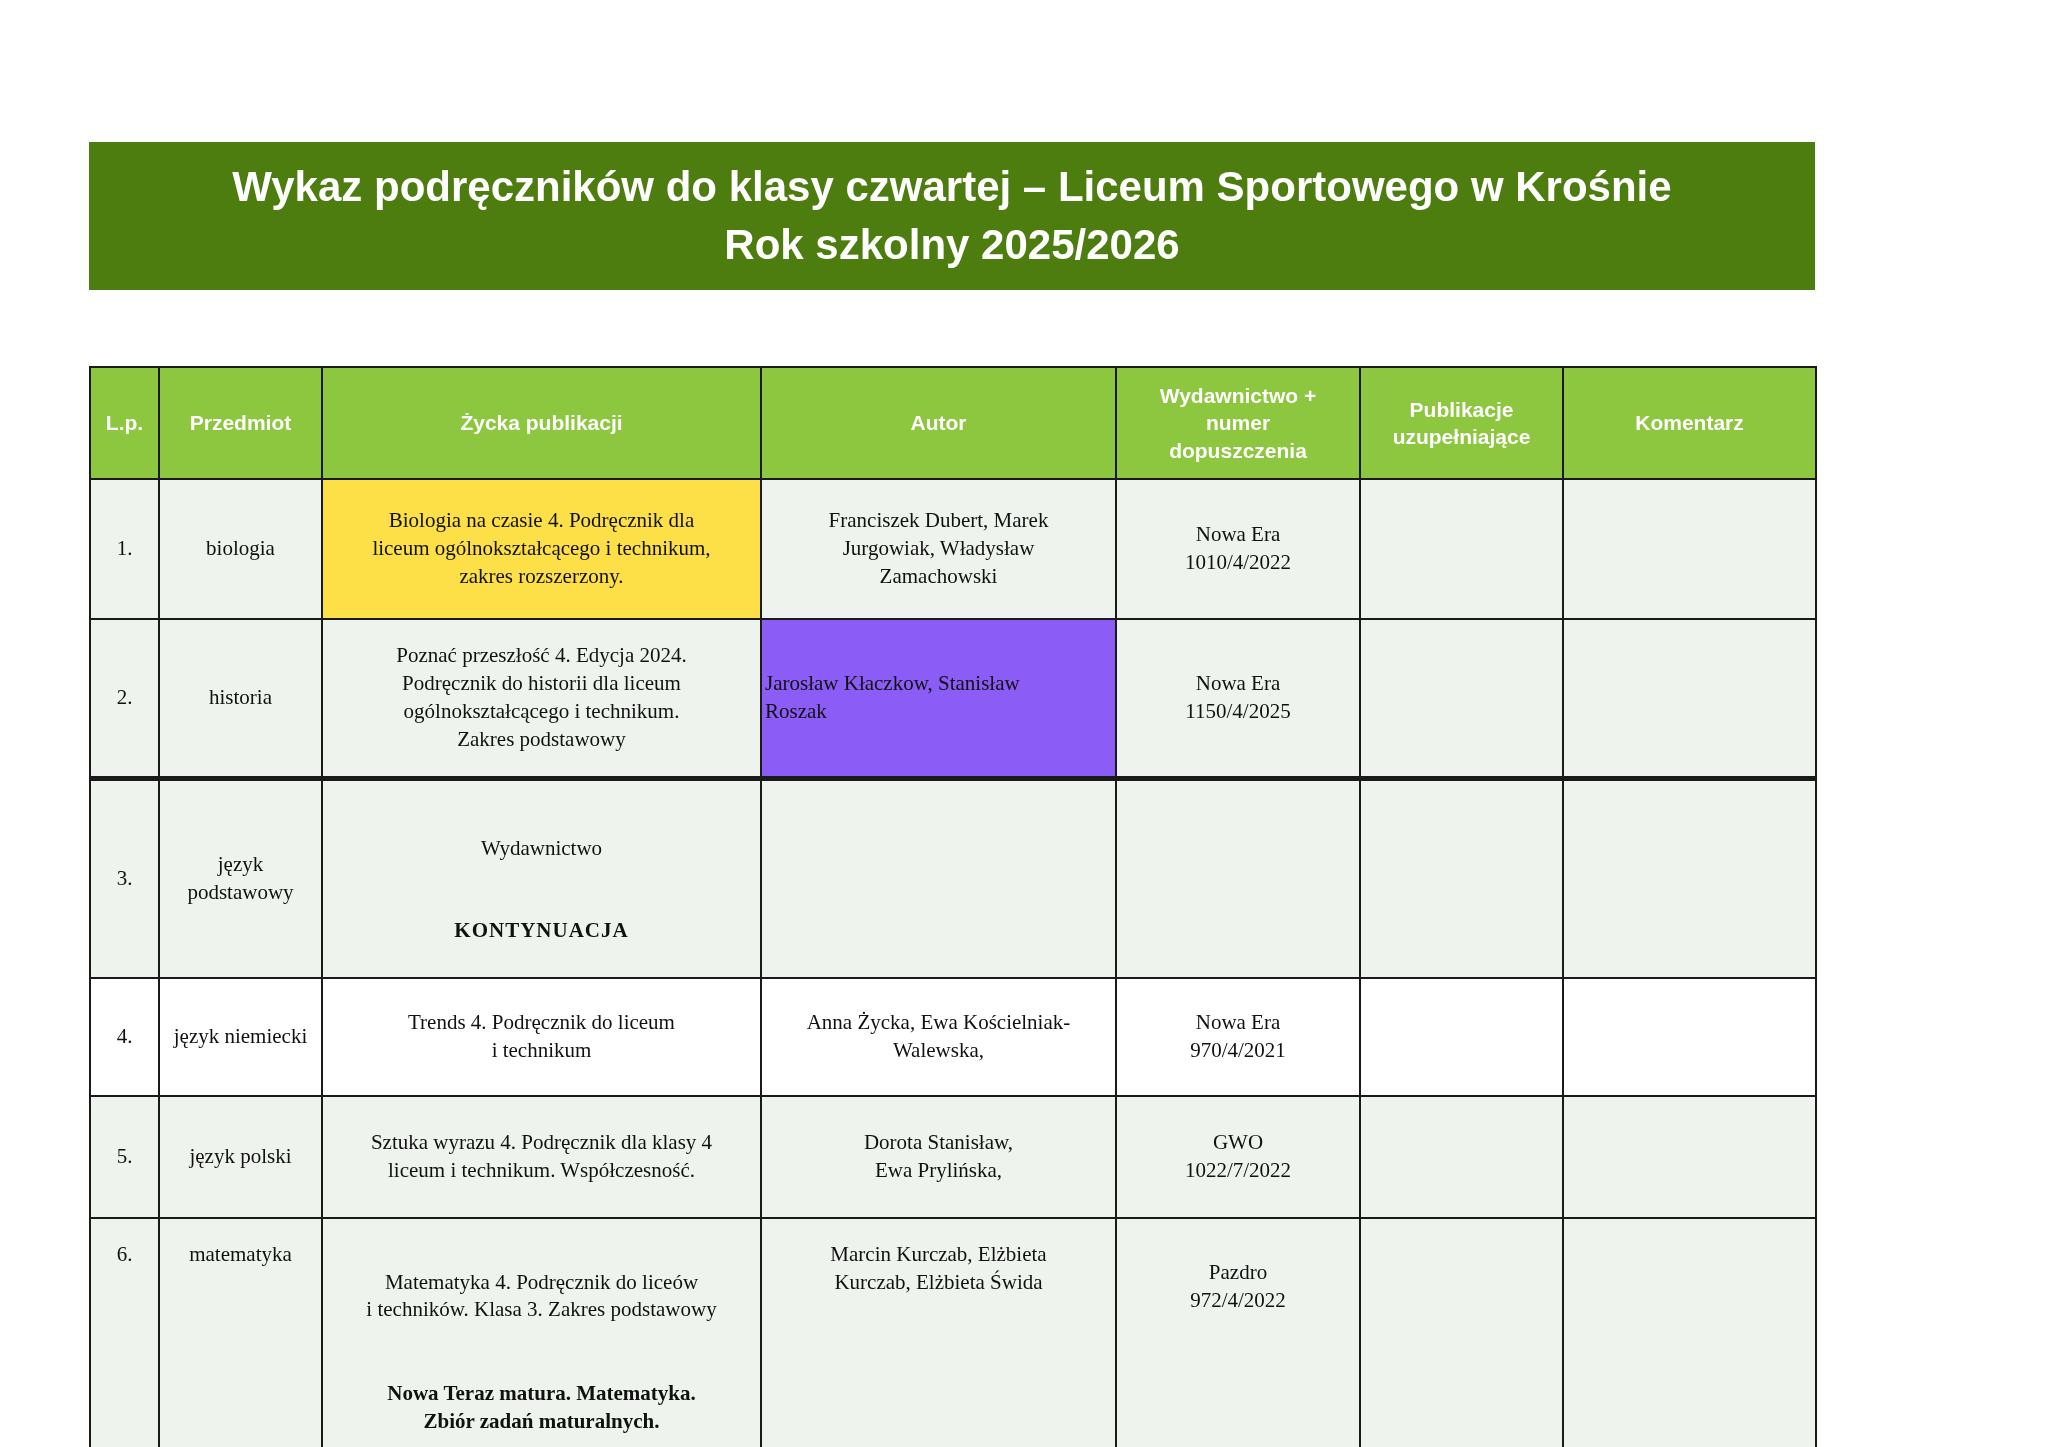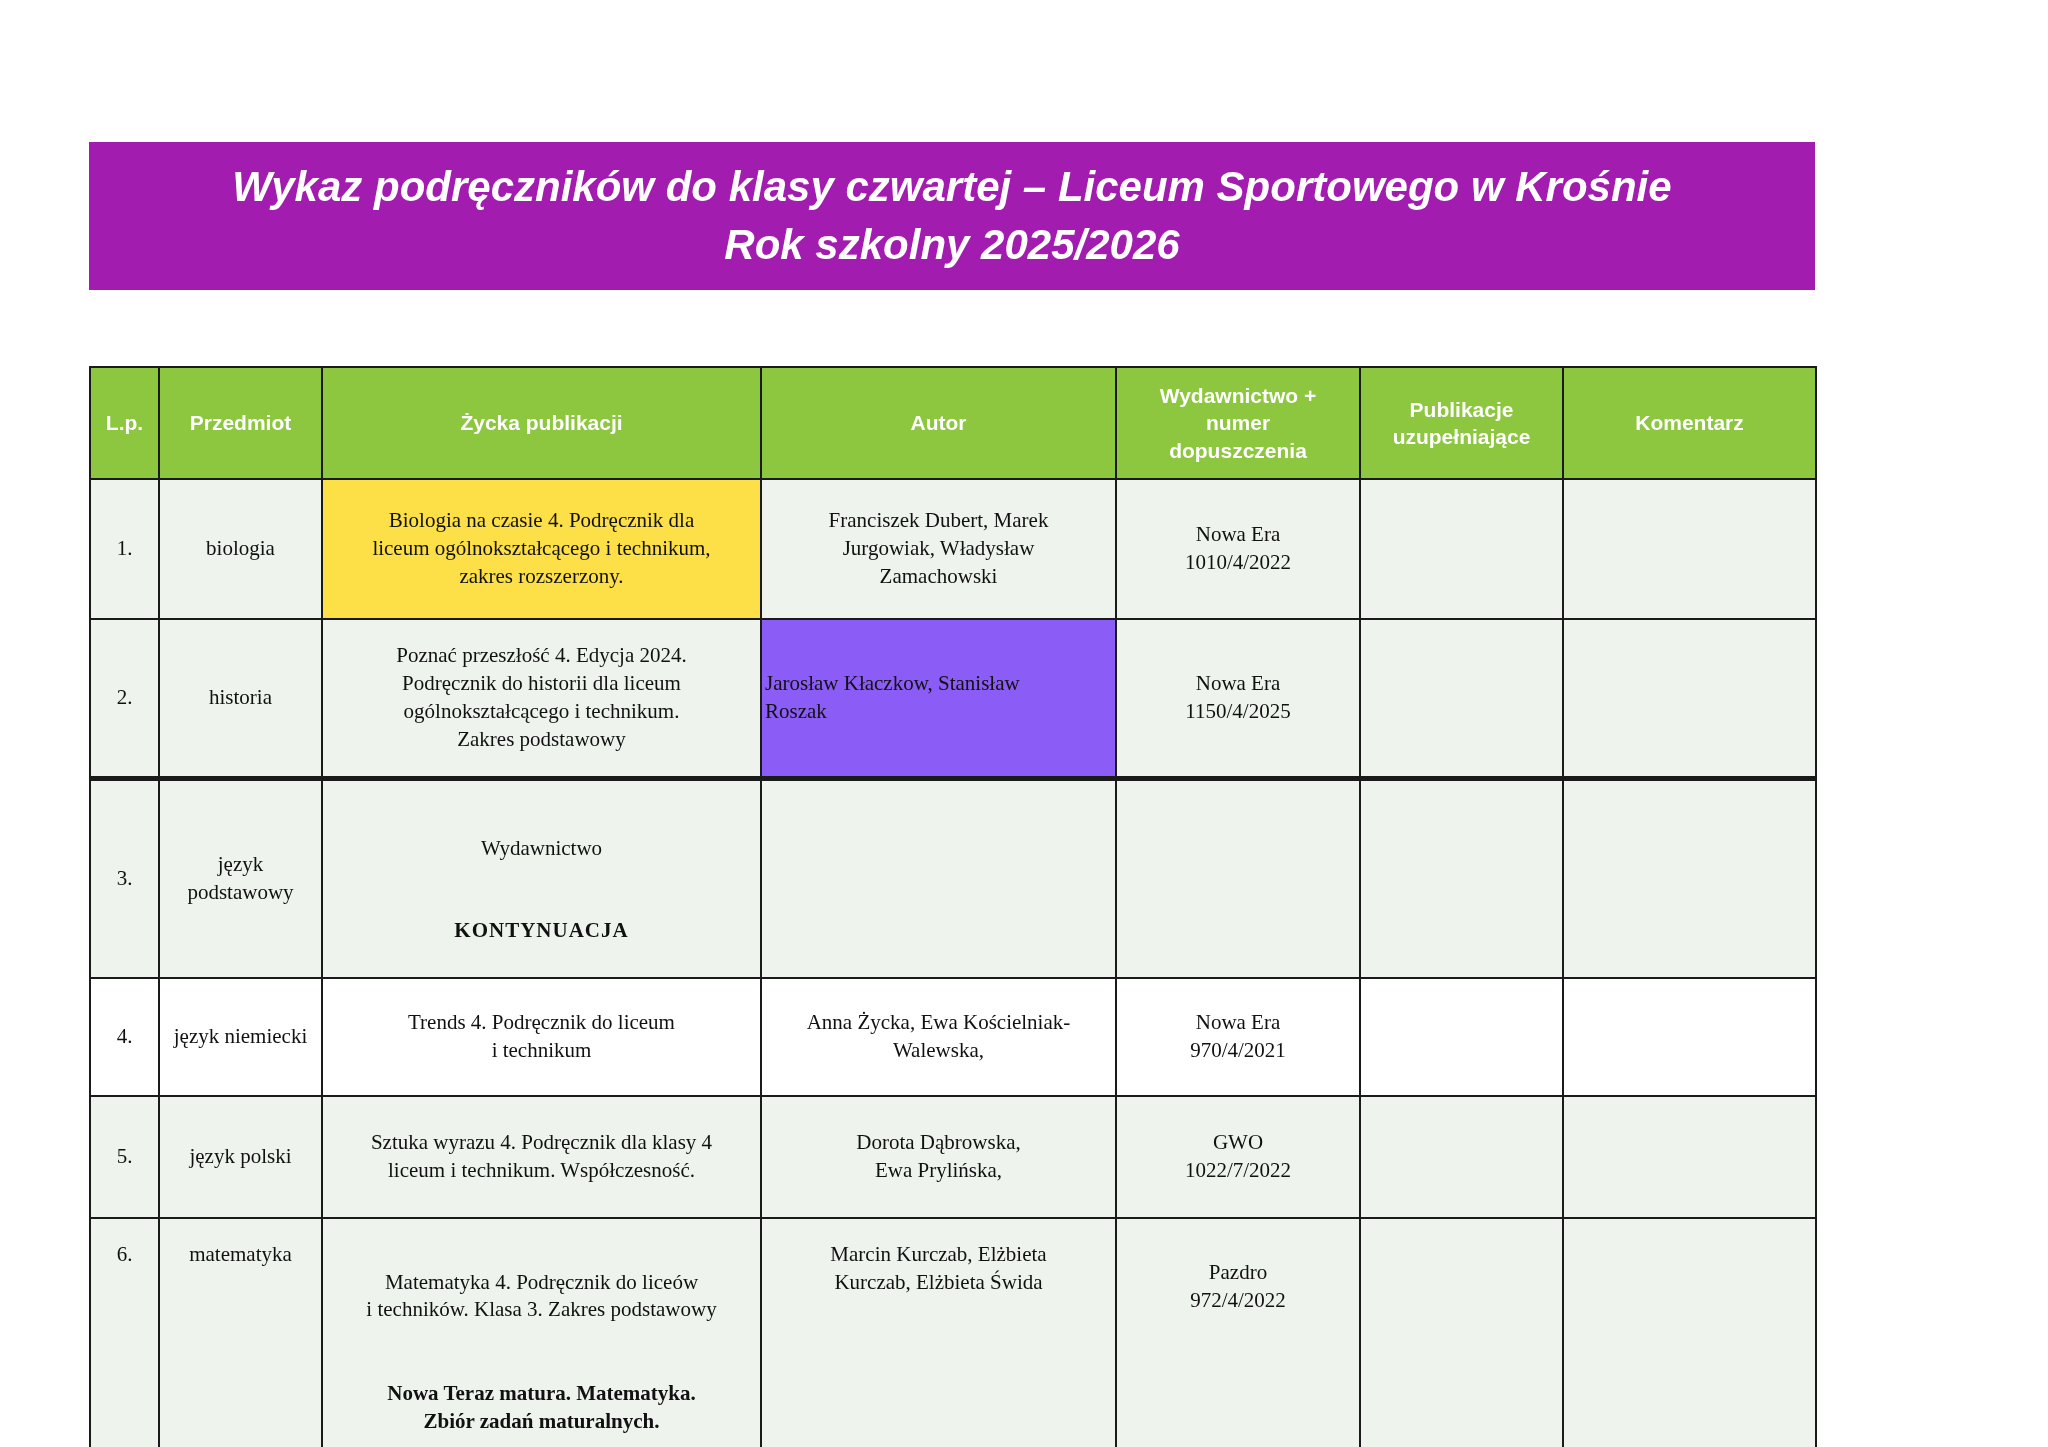--- a/index.html
+++ b/index.html
@@ -41,21 +41,21 @@
 
   
   .mat-p1{margin:0;}
   .mat-bold{margin-top:28px;font-weight:bold;}
 </style>
 </head>
 <body>
 
 <div class="page">
 
-  <div class="banner" style="background: #a21caf; font-style: italic;">
+  <div class="banner" style="background: #4d7c0f;">
     <div class="line">Wykaz podręczników do klasy czwartej – Liceum Sportowego w Krośnie</div>
     <div class="line">Rok szkolny 2025/2026</div>
   </div>
 
   <table class="book-table">
     <colgroup>
       <col style="width:69px">
         <col style="width:163px">
         <col style="width:439px">
       <col style="width:355px">
@@ -128,21 +128,21 @@
         <td style="background: rgb(255, 255, 255);">Nowa Era
 970/4/2021</td>
         <td style="background: rgb(255, 255, 255);"></td>
         <td style="background: rgb(255, 255, 255);"></td>
       </tr>
       <tr class="r5 tint">
         <td style="background: rgb(238, 244, 237);">5.</td>
         <td style="background: rgb(238, 244, 237);">język polski</td>
         <td style="background: rgb(238, 244, 237);">Sztuka wyrazu 4. Podręcznik dla klasy 4
 liceum i technikum. Współczesność.</td>
-        <td style="background: rgb(238, 244, 237);">Dorota Dąbrowska,
+        <td style="background: rgb(238, 244, 237);">Dorota Stanisław,
 Ewa Prylińska,</td>
         <td style="background: rgb(238, 244, 237);">GWO
 1022/7/2022</td>
         <td style="background: rgb(238, 244, 237);"></td>
         <td style="background: rgb(238, 244, 237);"></td>
       </tr>
       <tr class="r6 tint">
         <td style="background: rgb(238, 244, 237);">6.</td>
         <td style="background: rgb(238, 244, 237);">matematyka</td>
         <td style="background: rgb(238, 244, 237);">

